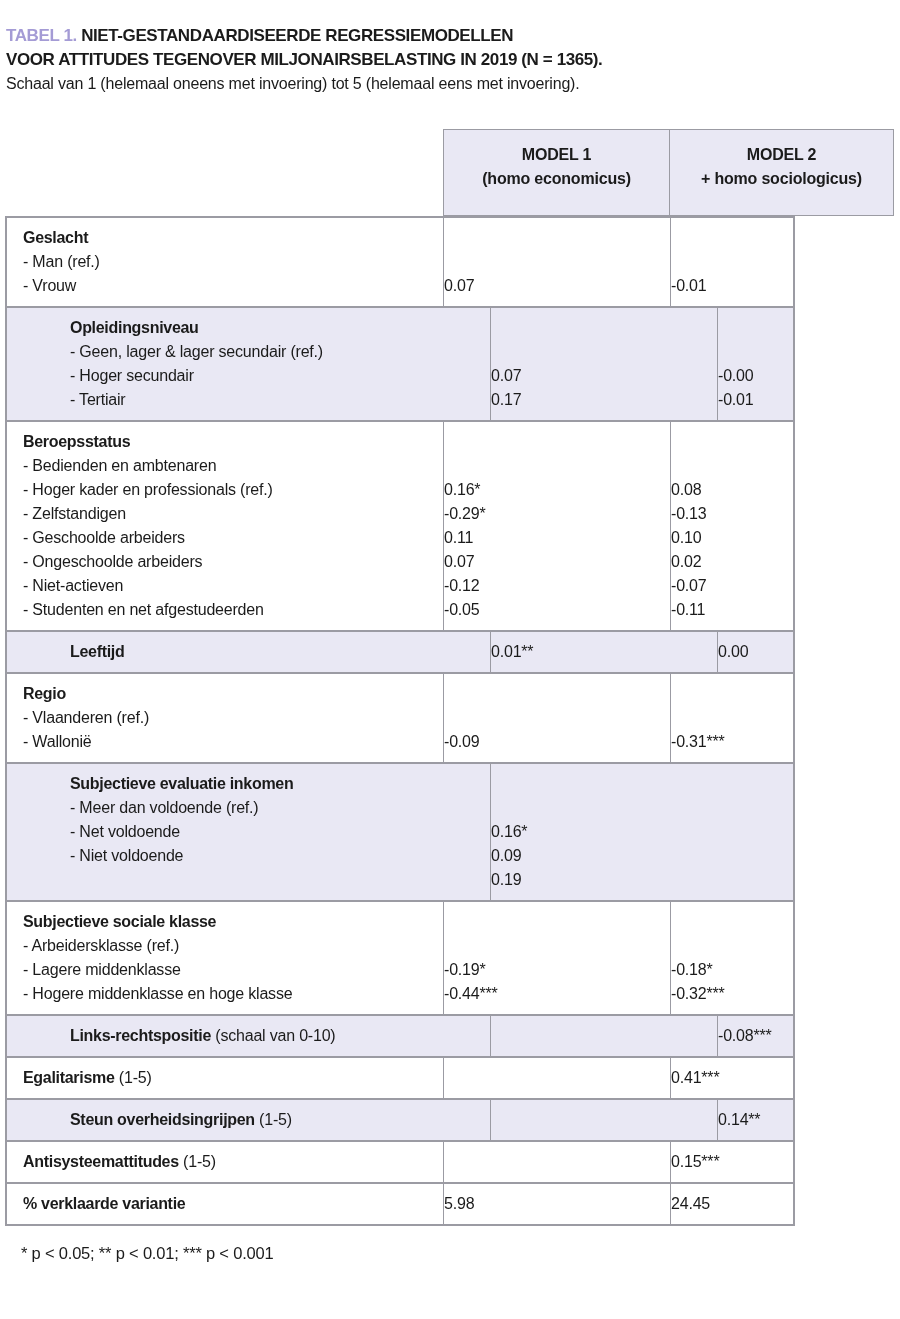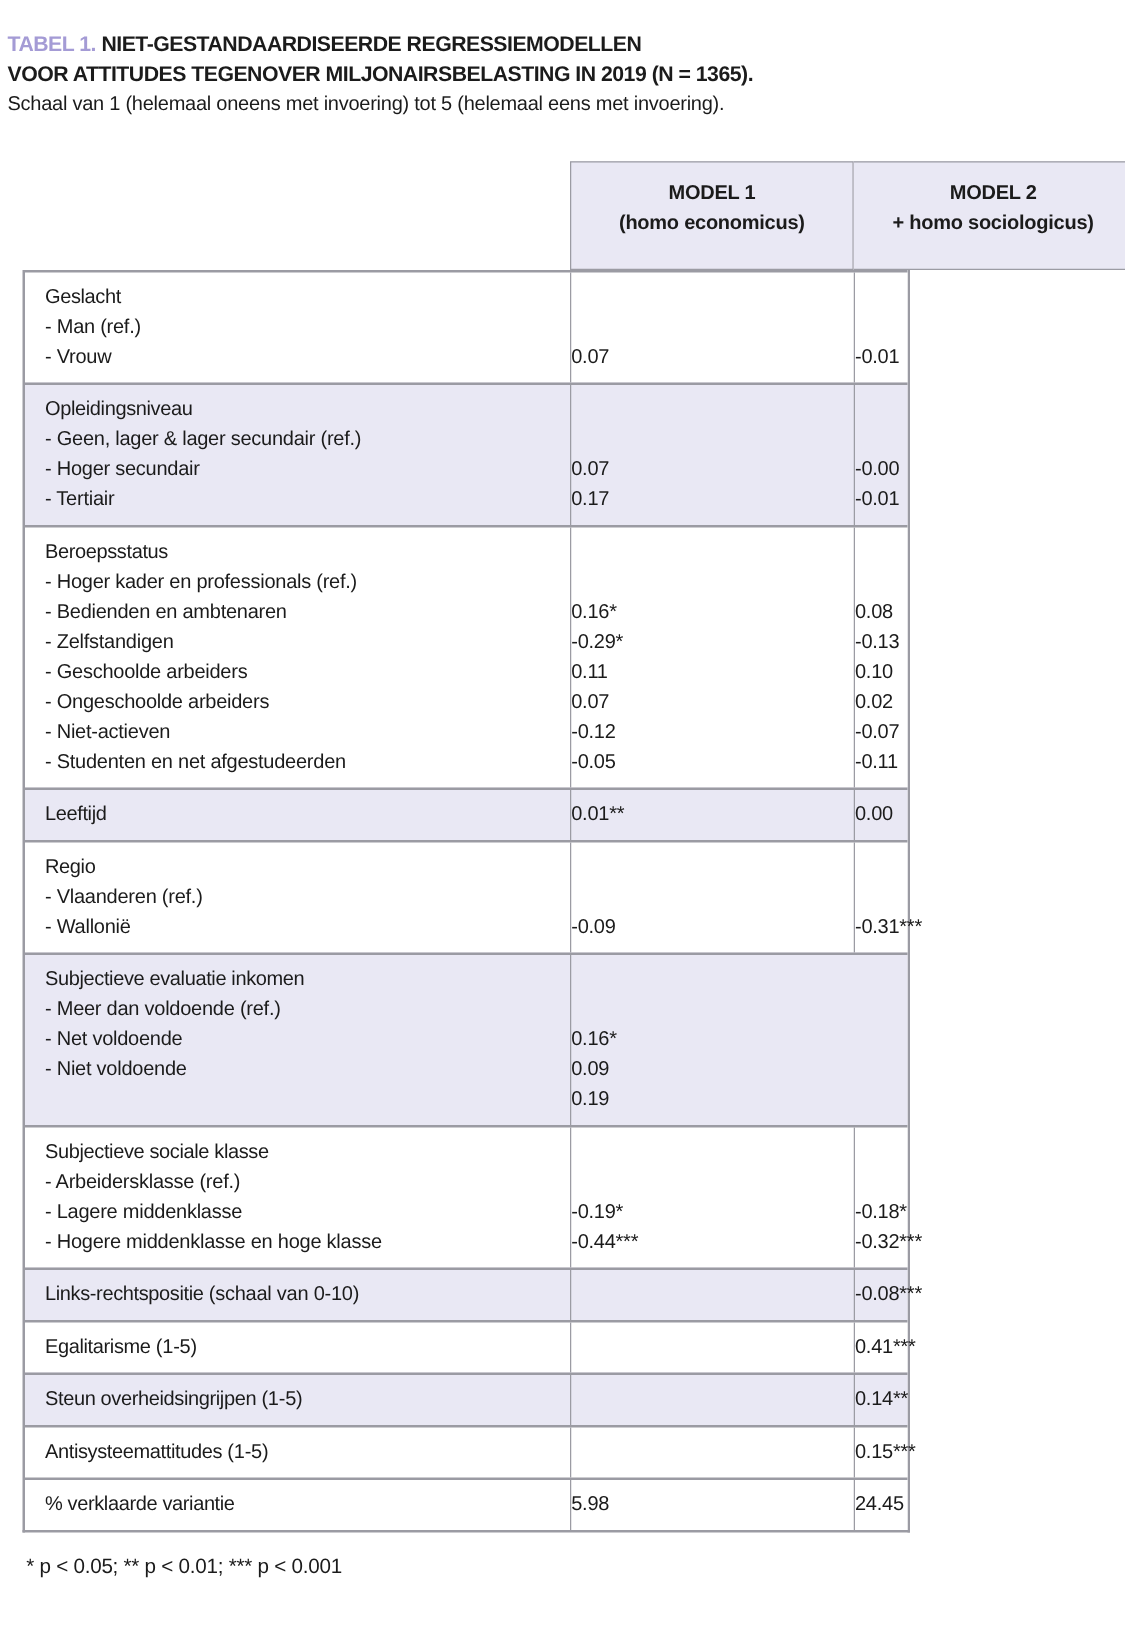--- a/index.html
+++ b/index.html
@@ -12,21 +12,21 @@
     color: #1b1b1b;
     overflow: hidden;
     margin-top: 16px;
   }
   
   .caption { position: absolute; left: 6px; top: 8px; }
   .cap-line { font-size: 16px; line-height: 24px; letter-spacing: -0.2px; }
   .cap-line.bold { font-weight: bold; font-size: 17px; letter-spacing: -0.4px; }
   .cap-tag { color: var(--accent); }
   
-  .table { position: absolute; left: 18px; top: 113px; width: 710px; }
+  .table { position: absolute; left: 5px; top: 113px; width: 790px; }
   .thead {
     display: grid;
     grid-template-columns: 438px 227px 224px;
     height: 87px;
     box-sizing: border-box;
   }
   .th {
     background: var(--rowAlt);
     border: 1px solid var(--line);
     box-sizing: border-box;
@@ -41,32 +41,32 @@
   .tbody {
     border: 2px solid var(--line);
     border-top: none;
   }
   .section {
     display: grid;
     grid-template-columns: 436px 227px 1fr;
     border-top: 2px solid var(--line);
     background: #ffffff;
   }
-  .section.alt { background: var(--rowAlt); }
+  .section.alt { background: var(--rowAlt); padding-left: 47px; }
   .col { padding: 8px 0; box-sizing: border-box; }
   .col.labels { padding-left: 16px; padding-right: 8px; }
   .col.vals { border-left: 1px solid var(--line); text-align: left; }
   .ln {
     min-height: 24px;
     line-height: 24px;
     font-size: 16px;
     letter-spacing: -0.2px;
     white-space: nowrap;
   }
-  .ln .b { font-weight: normal; letter-spacing: -0.3px; text-align: right; }
+  .ln .b { font-weight: bold; letter-spacing: -0.3px; text-align: right; }
   
   .footnote {
     position: absolute;
     left: 21px;
     font-size: 16.5px;
     letter-spacing: -0.2px;
   }
 </style>
 </head>
 <body>
@@ -125,22 +125,22 @@
           <div class="col vals">
             <div class="ln"></div>
             <div class="ln"></div>
             <div class="ln">-0.00</div>
             <div class="ln">-0.01</div>
           </div>
         </div>
         <div class="section">
           <div class="col labels">
             <div class="ln"><span class="b">Beroepsstatus</span></div>
+            <div class="ln">- Bedienden en ambtenaren</div>
             <div class="ln">- Hoger kader en professionals (ref.)</div>
-            <div class="ln">- Bedienden en ambtenaren</div>
             <div class="ln">- Zelfstandigen</div>
             <div class="ln">- Geschoolde arbeiders</div>
             <div class="ln">- Ongeschoolde arbeiders</div>
             <div class="ln">- Niet-actieven</div>
             <div class="ln">- Studenten en net afgestudeerden</div>
           </div>
           <div class="col vals">
             <div class="ln"></div>
             <div class="ln"></div>
             <div class="ln">0.16*</div>

